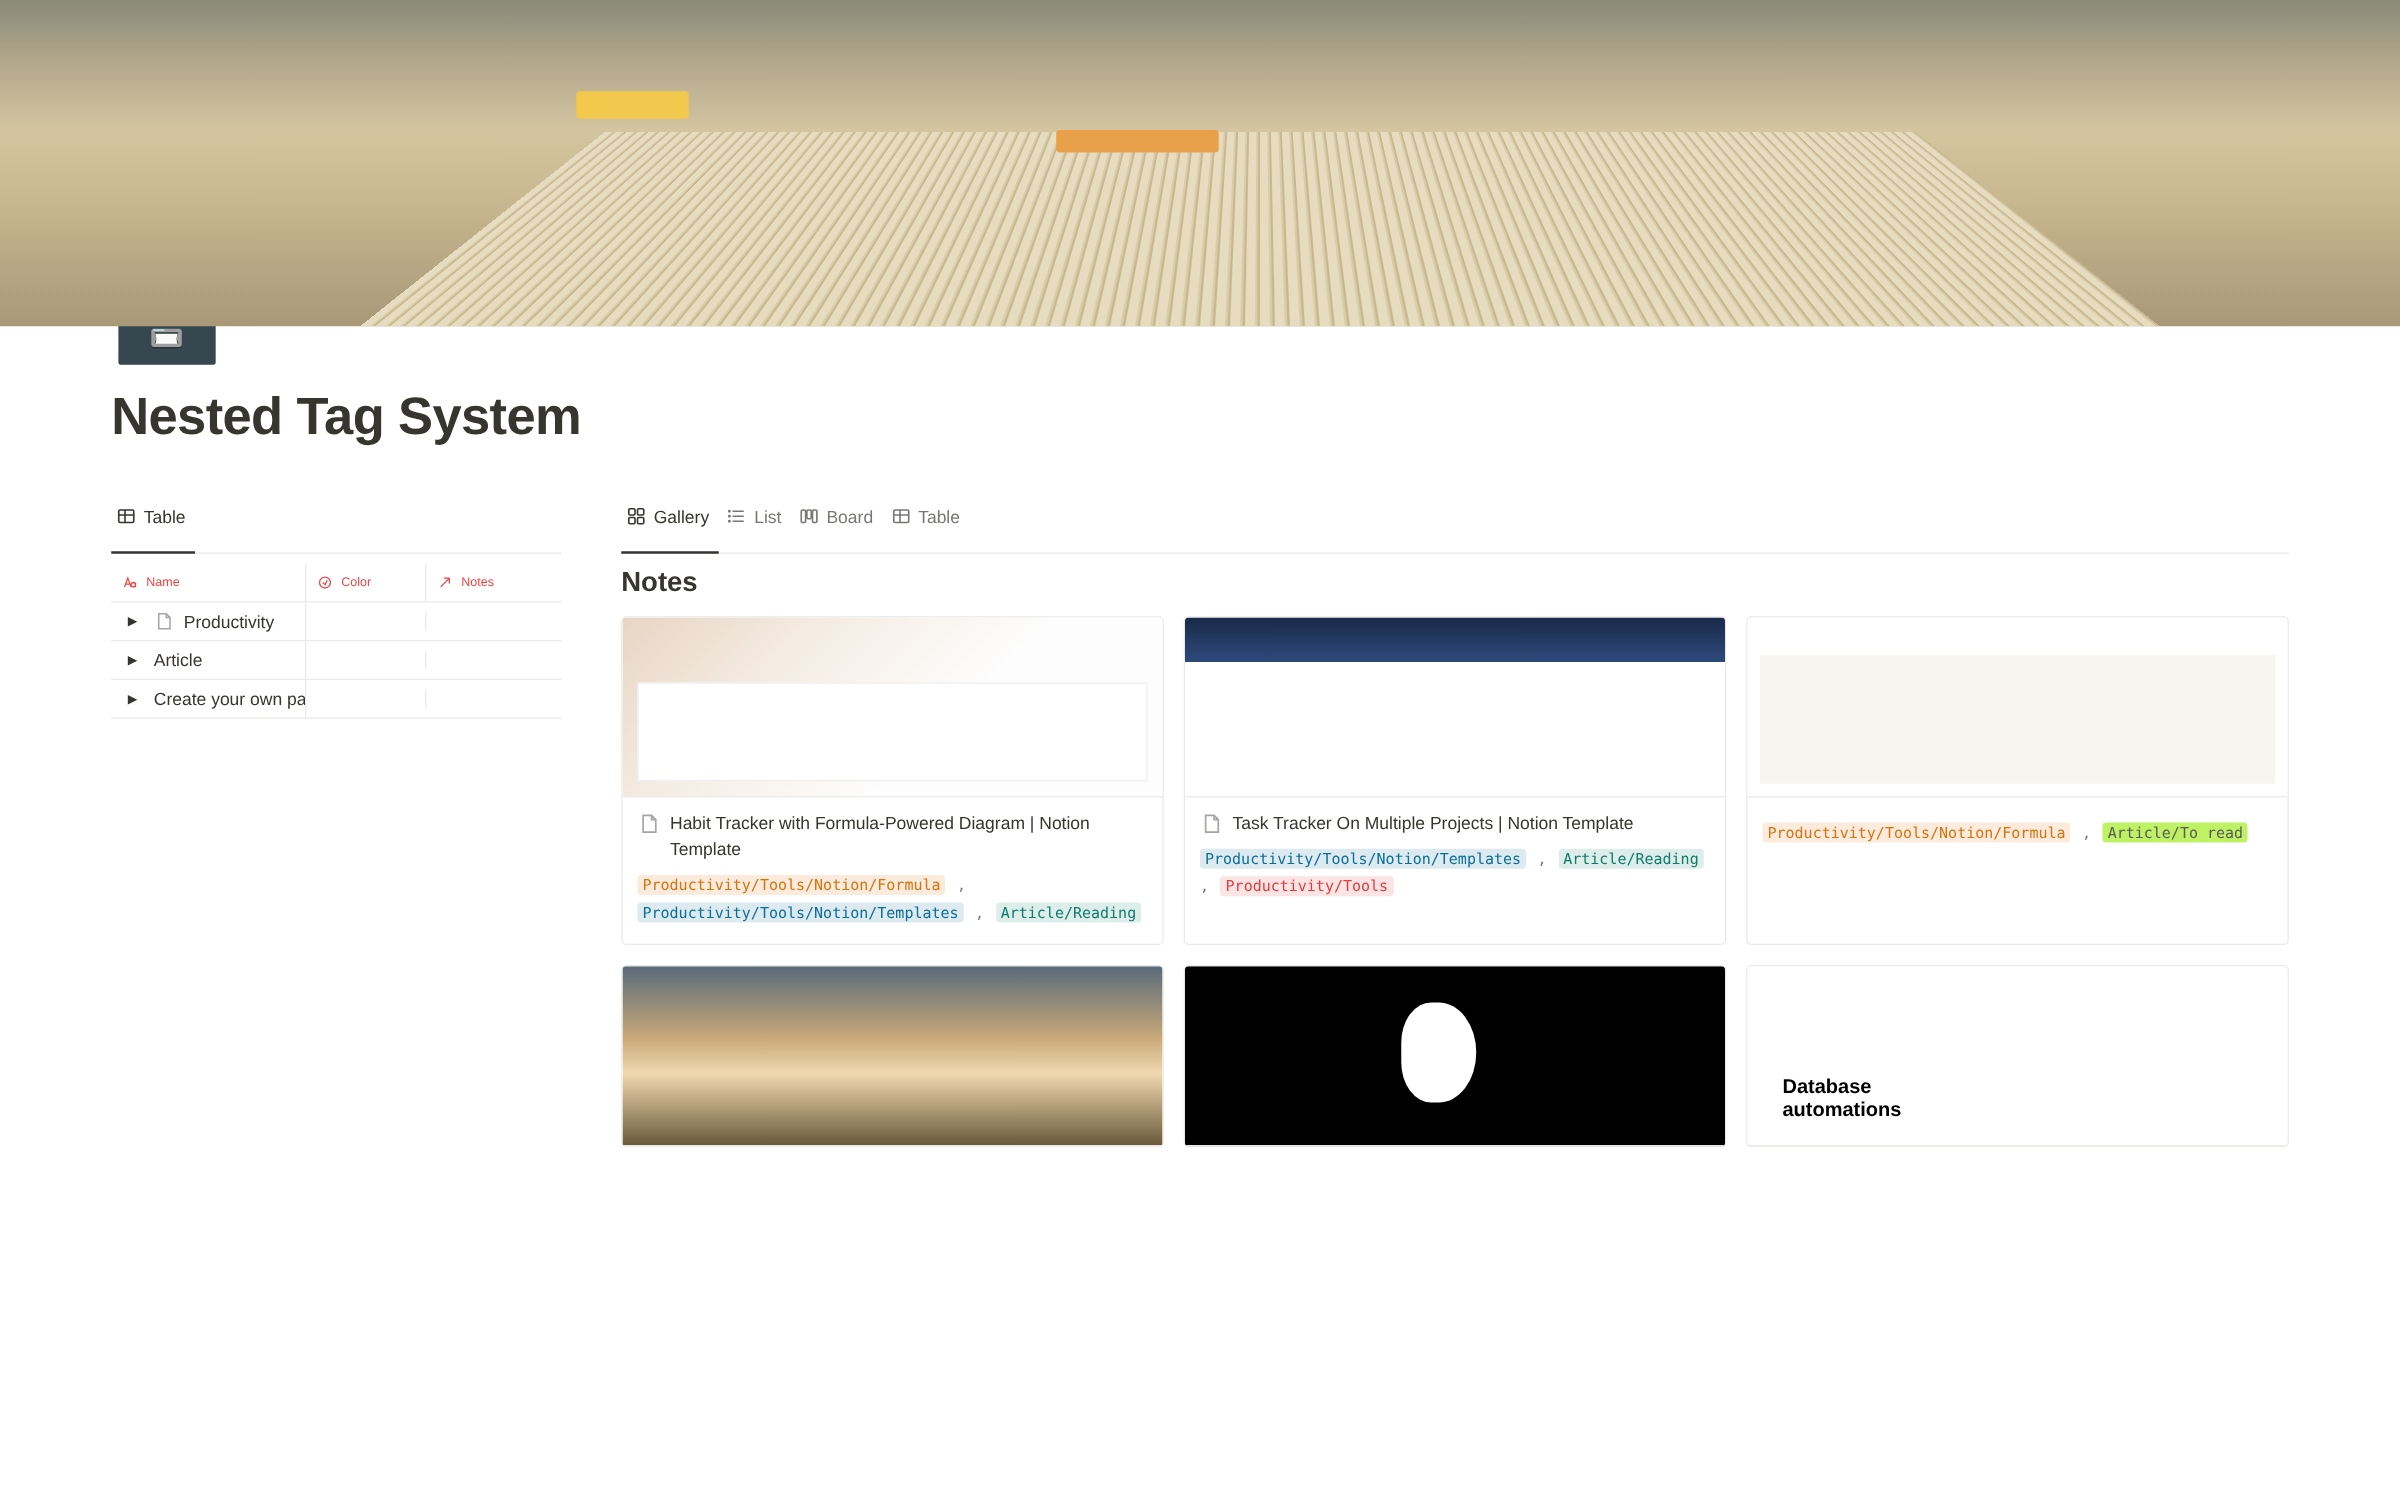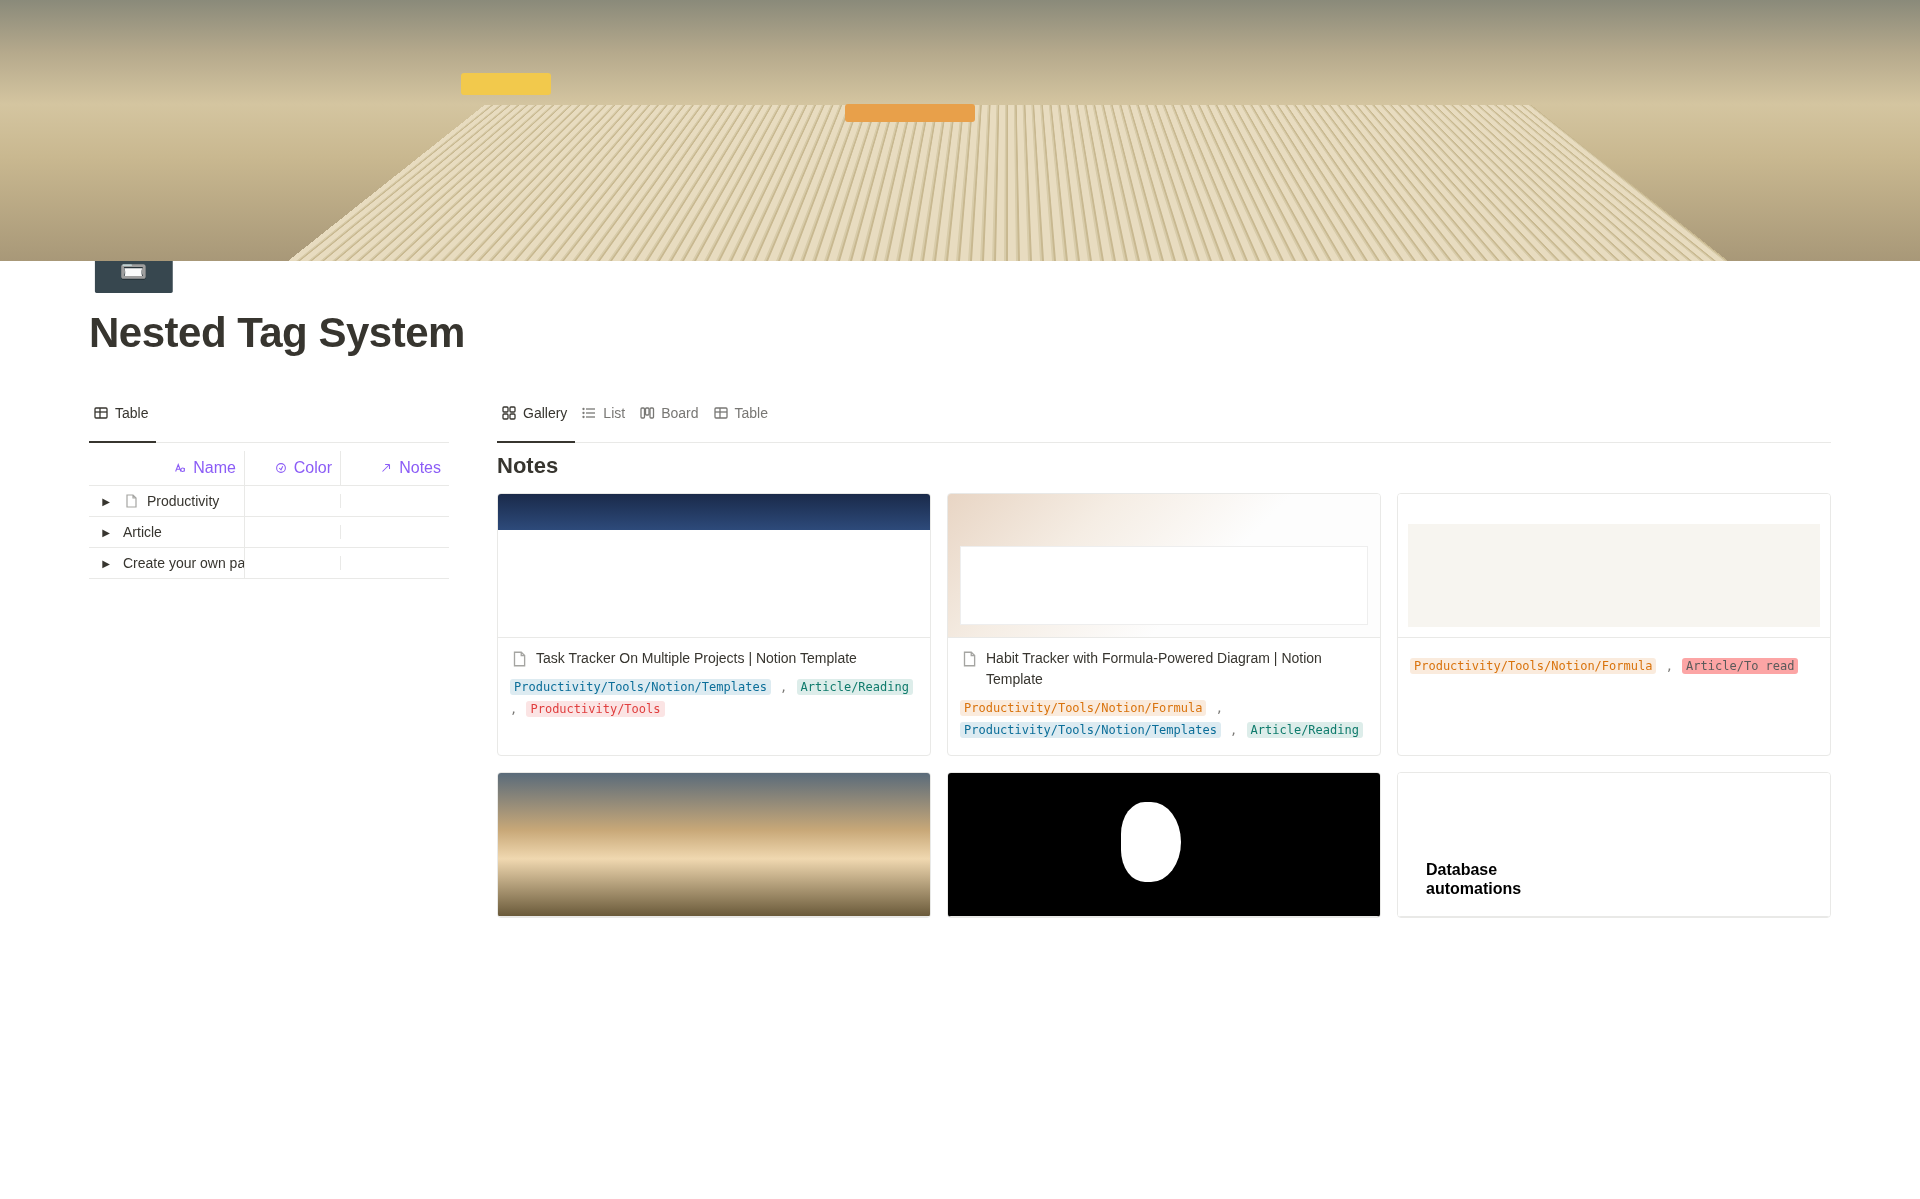--- a/index.html
+++ b/index.html
@@ -98,24 +98,23 @@
 .table-header {
   display: flex;
   border-bottom: 1px solid #e9e9e7;
   margin-top: 8px;
 }
 .th {
   display: flex;
   align-items: center;
   gap: 6px;
   padding: 8px 8px;
-  font-size: 16px;
-  color: #8b5cf6;
+  font-size: 10px;
+  color: #ef4444;
   border-right: 1px solid #e9e9e7;
-  justify-content: flex-end;
 }
 .th:last-child { border-right: none; }
 .th-name { width: 156px; }
 .th-color { width: 96px; }
 .th-notes { flex: 1; }
 .th svg { width: 14px; height: 14px; }
 
 .row {
   display: flex;
   border-bottom: 1px solid #e9e9e7;
@@ -175,21 +174,21 @@
 .card-title { font-size:14px; font-weight:500; line-height:1.5; }
 .page-glyph2 { width:18px; height:18px; color:#a5a5a2; flex-shrink:0; margin-top:2px;}
 
 .tag-line { margin-top:8px; font-size:12px; line-height:1.8; font-family: SFMono-Regular,Consolas,monospace;}
 .tag-chip { padding:1px 4px; border-radius:3px; white-space:nowrap;}
 .tag-sep { color:#787774; margin:0 2px;}
 .c-orange { background:#faebdd; color:#d9730d;}
 .c-blue { background:#ddebf1; color:#0b6e99;}
 .c-green { background:#ddedea; color:#0f7b6c;}
 .c-red { background:#fbe4e4; color:#e03e3e;}
-.c-gray { background:#fca5a5; color:#5a5a5a;}
+.c-gray { background:#bef264; color:#5a5a5a;}
 
 .dbauto-label { position:absolute; left:28px; bottom:18px; font-weight:700; font-size:16px; color:#000; line-height:1.2;}
 </style>
 </head>
 <body>
 
 <div class="cover">
   <div class="cover-tab-yellow"></div>
   <div class="cover-tab-orange"></div>
 </div>
@@ -314,44 +313,44 @@
               <line x1="2" y1="7" x2="14" y2="7"></line>
               <line x1="7" y1="3" x2="7" y2="13"></line>
             </svg>
           </span>
           <span>Table</span>
         </div>
       </div>
     <div class="db-title">Notes</div>
     <div class="gallery-grid" id="gallery">
         <div class="card">
+          <div class="card-cover cov-habit"></div>
+          <div class="card-body">
+            <div class="card-title-row">
+              <svg class="page-glyph2" viewBox="0 0 16 16" fill="none" stroke="currentColor" stroke-width="1.2">
+                <path d="M4 2 h6 l3 3 v9 h-9 z M10 2 v3 h3"></path>
+              </svg>
+              <div class="card-title">Habit Tracker with Formula-Powered Diagram | Notion Template</div>
+            </div>
+            <div class="tag-line"><span class="tag-chip c-orange">Productivity/Tools/Notion/Formula</span><span class="tag-sep"> , </span><span class="tag-chip c-blue">Productivity/Tools/Notion/Templates</span><span class="tag-sep"> , </span><span class="tag-chip c-green">Article/Reading</span></div>
+          </div>
+        </div>
+        <div class="card">
           <div class="card-cover cov-task"></div>
           <div class="card-body">
             <div class="card-title-row">
               <svg class="page-glyph2" viewBox="0 0 16 16" fill="none" stroke="currentColor" stroke-width="1.2">
                 <path d="M4 2 h6 l3 3 v9 h-9 z M10 2 v3 h3"></path>
               </svg>
               <div class="card-title">Task Tracker On Multiple Projects | Notion Template</div>
             </div>
             <div class="tag-line"><span class="tag-chip c-blue">Productivity/Tools/Notion/Templates</span><span class="tag-sep"> , </span><span class="tag-chip c-green">Article/Reading</span><span class="tag-sep"> , </span><span class="tag-chip c-red">Productivity/Tools</span></div>
           </div>
         </div>
         <div class="card">
-          <div class="card-cover cov-habit"></div>
-          <div class="card-body">
-            <div class="card-title-row">
-              <svg class="page-glyph2" viewBox="0 0 16 16" fill="none" stroke="currentColor" stroke-width="1.2">
-                <path d="M4 2 h6 l3 3 v9 h-9 z M10 2 v3 h3"></path>
-              </svg>
-              <div class="card-title">Habit Tracker with Formula-Powered Diagram | Notion Template</div>
-            </div>
-            <div class="tag-line"><span class="tag-chip c-orange">Productivity/Tools/Notion/Formula</span><span class="tag-sep"> , </span><span class="tag-chip c-blue">Productivity/Tools/Notion/Templates</span><span class="tag-sep"> , </span><span class="tag-chip c-green">Article/Reading</span></div>
-          </div>
-        </div>
-        <div class="card">
           <div class="card-cover cov-formula"></div>
           <div class="card-body">
             <div class="tag-line"><span class="tag-chip c-orange">Productivity/Tools/Notion/Formula</span><span class="tag-sep"> , </span><span class="tag-chip c-gray">Article/To read</span></div>
           </div>
         </div>
         <div class="card">
           <div class="card-cover cov-sunset"></div>
         </div>
         <div class="card">
           <div class="card-cover cov-blob"></div>

